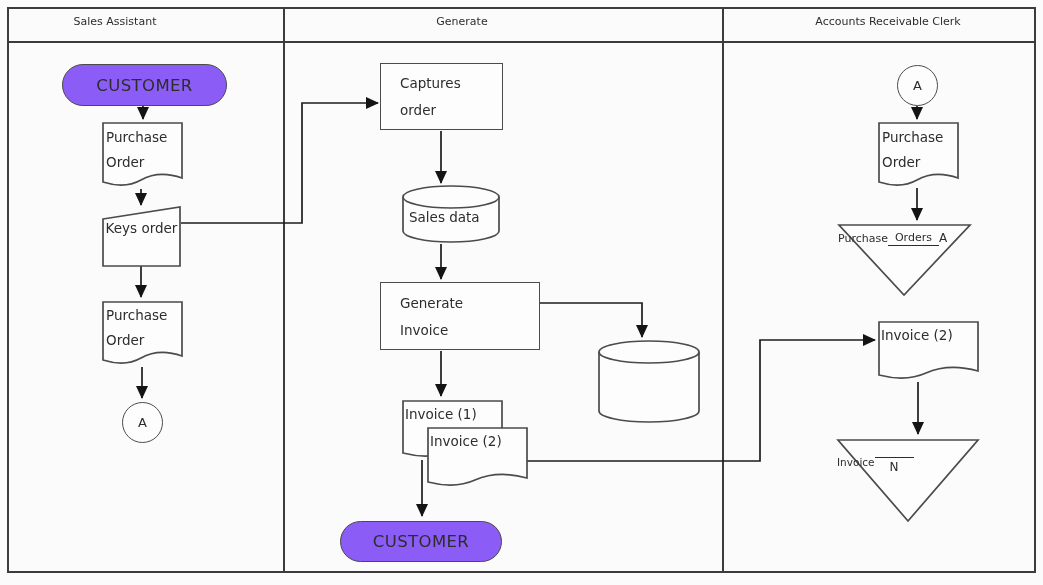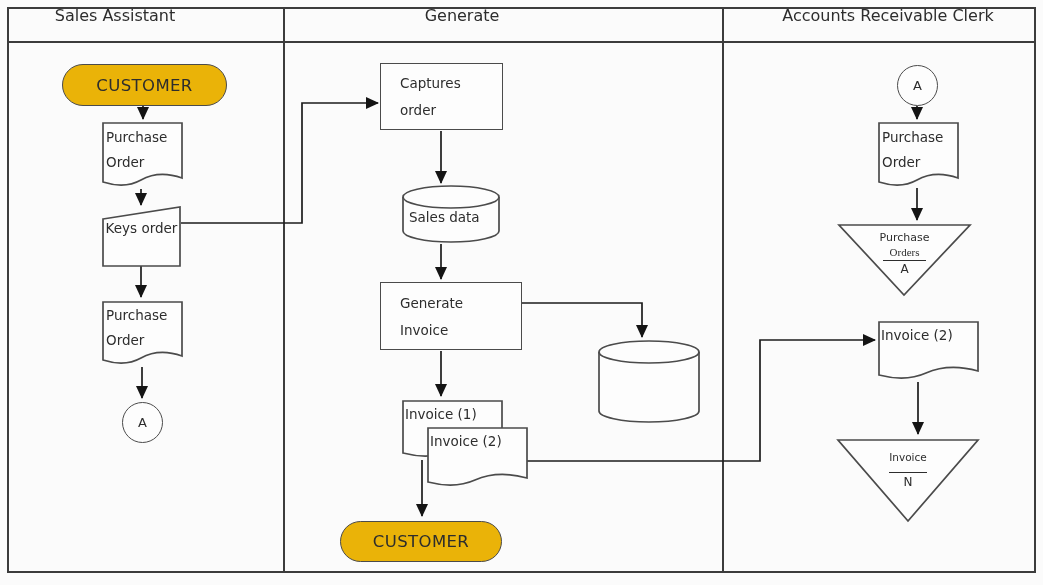--- a/index.html
+++ b/index.html
@@ -3,34 +3,34 @@
 <meta charset="utf-8">
 <style>
   html,body{margin:0;padding:0;background:#fbfbfb;}
   #screen{position:relative;width:1043px;height:585px;background:#fbfbfb;overflow:hidden;
           font-family:"DejaVu Sans","Liberation Sans",sans-serif;color:#2d2d2d;}
   .abs{position:absolute;}
   
   .table-outer{left:7px;top:7px;width:1025px;height:562px;border:2px solid #3c3c3c;background:transparent;}
   .header-divider{left:7px;top:41px;width:1029px;height:0;border-top:2px solid #3c3c3c;}
   .lane-divider{top:7px;height:564px;width:0;border-left:2px solid #3c3c3c;}
-  .lane-title{top:6px;font-size:16px;white-space:nowrap;transform:translateX(-50%);}
+  .lane-title{top:15px;font-size:11px;white-space:nowrap;transform:translateX(-50%);}
   
   .node{position:absolute;}
   .node svg{position:absolute;left:0;top:0;overflow:visible;}
   .shape-rect{position:absolute;inset:0;border:1.7px solid #4b4b4b;background:#fdfdfd;box-sizing:border-box;}
-  .shape-oval{position:absolute;inset:0;border:1.7px solid #4b4b4b;background:#eab308;border-radius:21px;box-sizing:border-box;
+  .shape-oval{position:absolute;inset:0;border:1.7px solid #4b4b4b;background:#8b5cf6;border-radius:21px;box-sizing:border-box;
               display:flex;align-items:center;justify-content:center;}
   .shape-circle{position:absolute;inset:0;border:1.7px solid #4b4b4b;background:#fdfdfd;border-radius:50%;box-sizing:border-box;
               display:flex;align-items:center;justify-content:center;}
   .lbl{position:absolute;font-size:13.5px;line-height:25px;}
   .lbl-proc{position:absolute;font-size:13.5px;line-height:27px;}
   .lbl-oval{font-size:16.5px;letter-spacing:.4px;}
   .lbl-circ{font-size:13px;}
-  .tri-stack{position:absolute;left:0;width:100%;display:flex;flex-direction:column;align-items:center;}
+  .tri-stack{position:absolute;left:0;width:100%;display:flex;flex-direction:row;align-items:center;}
   .tri-small{font-size:11px;line-height:15px;}
   .fill-line{stroke:#4b4b4b;stroke-width:1.7;fill:#fdfdfd;}
   .flow{stroke:#1c1c1c;stroke-width:1.7;fill:none;}
 </style>
 </head>
 <body>
 
 <div id="screen">
 
   <div class="abs table-outer"></div>
@@ -103,21 +103,21 @@
   </div>
 
   <div class="node" style="left:402px;top:185px;width:110px;height:58px;">
     <svg width="98" height="58">
       <path class="fill-line" d="M1,12 L1,46 A48,11 0 0 0 97,46 L97,12"></path>
       <ellipse class="fill-line" cx="49" cy="12" rx="48" ry="11"></ellipse>
     </svg>
     <div class="lbl" style="left:7px;top:20px;width:90px;white-space:nowrap;">Sales data</div>
   </div>
 
-  <div class="node" style="left:380px;top:282px;width:142px;height:68px;">
+  <div class="node" style="left:380px;top:282px;width:142px;height:68px;padding-left:18px;">
     <div class="shape-rect"></div>
     <div class="lbl-proc" style="left:20px;top:8px;width:84px;">Generate Invoice</div>
   </div>
 
   <div class="node" style="left:598px;top:340px;width:103px;height:83px;">
     <svg width="103" height="83">
       <path class="fill-line" d="M1,12 L1,71 A50,11 0 0 0 101,71 L101,12"></path>
       <ellipse class="fill-line" cx="51" cy="12" rx="50" ry="11"></ellipse>
     </svg>
   </div>
@@ -154,21 +154,21 @@
     </svg>
     <div class="lbl" style="left:4px;top:3px;width:70px;">Purchase Order</div>
   </div>
 
   <div class="node" style="left:838px;top:223px;width:133px;height:73px;">
     <svg width="133" height="73">
       <path class="fill-line" d="M1,2 L132,2 L66,72 Z"></path>
     </svg>
     <div class="tri-stack" style="top:7px;">
       <span class="tri-small">Purchase</span>
-      <span class="tri-small" style="border-bottom:1.5px solid #2d2d2d;padding:0 7px;font-family:Liberation Serif, serif;">Orders</span>
+      <span class="tri-small" style="border-bottom:1.5px solid #2d2d2d;padding:0 7px;">Orders</span>
       <span class="tri-small" style="font-size:12px;margin-top:1px;">A</span>
     </div>
   </div>
 
   <div class="node" style="left:878px;top:321px;width:101px;height:60px;">
     <svg width="101" height="60">
       <path class="fill-line" d="M1,1 L100,1 L100,50 Q71,42 48,52 Q28,61 1,54 Z"></path>
     </svg>
     <div class="lbl" style="left:3px;top:2px;width:95px;white-space:nowrap;">Invoice (2)</div>
   </div>

